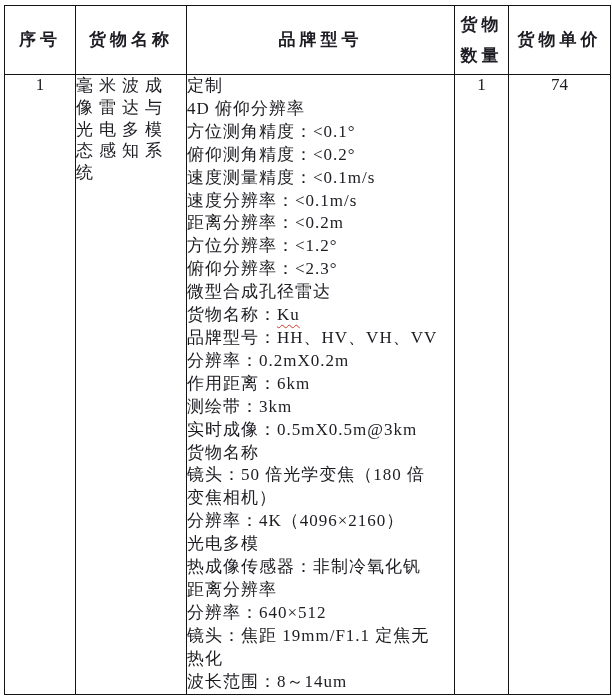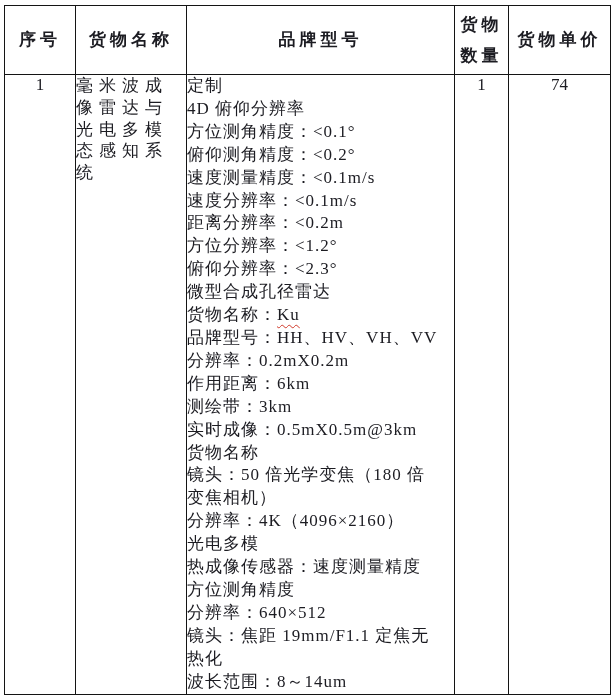--- a/index.html
+++ b/index.html
@@ -164,23 +164,23 @@
               <div class="sline"><span>货物名称</span><span class="misspell"></span></div>
 
               <div class="sline"><span>镜头：50 倍光学变焦（180 倍</span><span class="misspell"></span></div>
 
               <div class="sline"><span>变焦相机）</span><span class="misspell"></span></div>
 
               <div class="sline"><span>分辨率：4K（4096×2160）</span><span class="misspell"></span></div>
 
               <div class="sline"><span>光电多模</span><span class="misspell"></span></div>
 
-              <div class="sline"><span>热成像传感器：速度测量精度</span><span class="misspell"></span></div>
+              <div class="sline"><span>热成像传感器：非制冷氧化钒</span><span class="misspell"></span></div>
 
-              <div class="sline"><span>方位测角精度</span><span class="misspell"></span></div>
+              <div class="sline"><span>距离分辨率</span><span class="misspell"></span></div>
 
               <div class="sline"><span>分辨率：640×512</span><span class="misspell"></span></div>
 
               <div class="sline"><span>镜头：焦距 19mm/F1.1 定焦无</span><span class="misspell"></span></div>
 
               <div class="sline"><span>热化</span><span class="misspell"></span></div>
 
               <div class="sline"><span>波长范围：8～14um</span><span class="misspell"></span></div>
             </div>
         </td>

